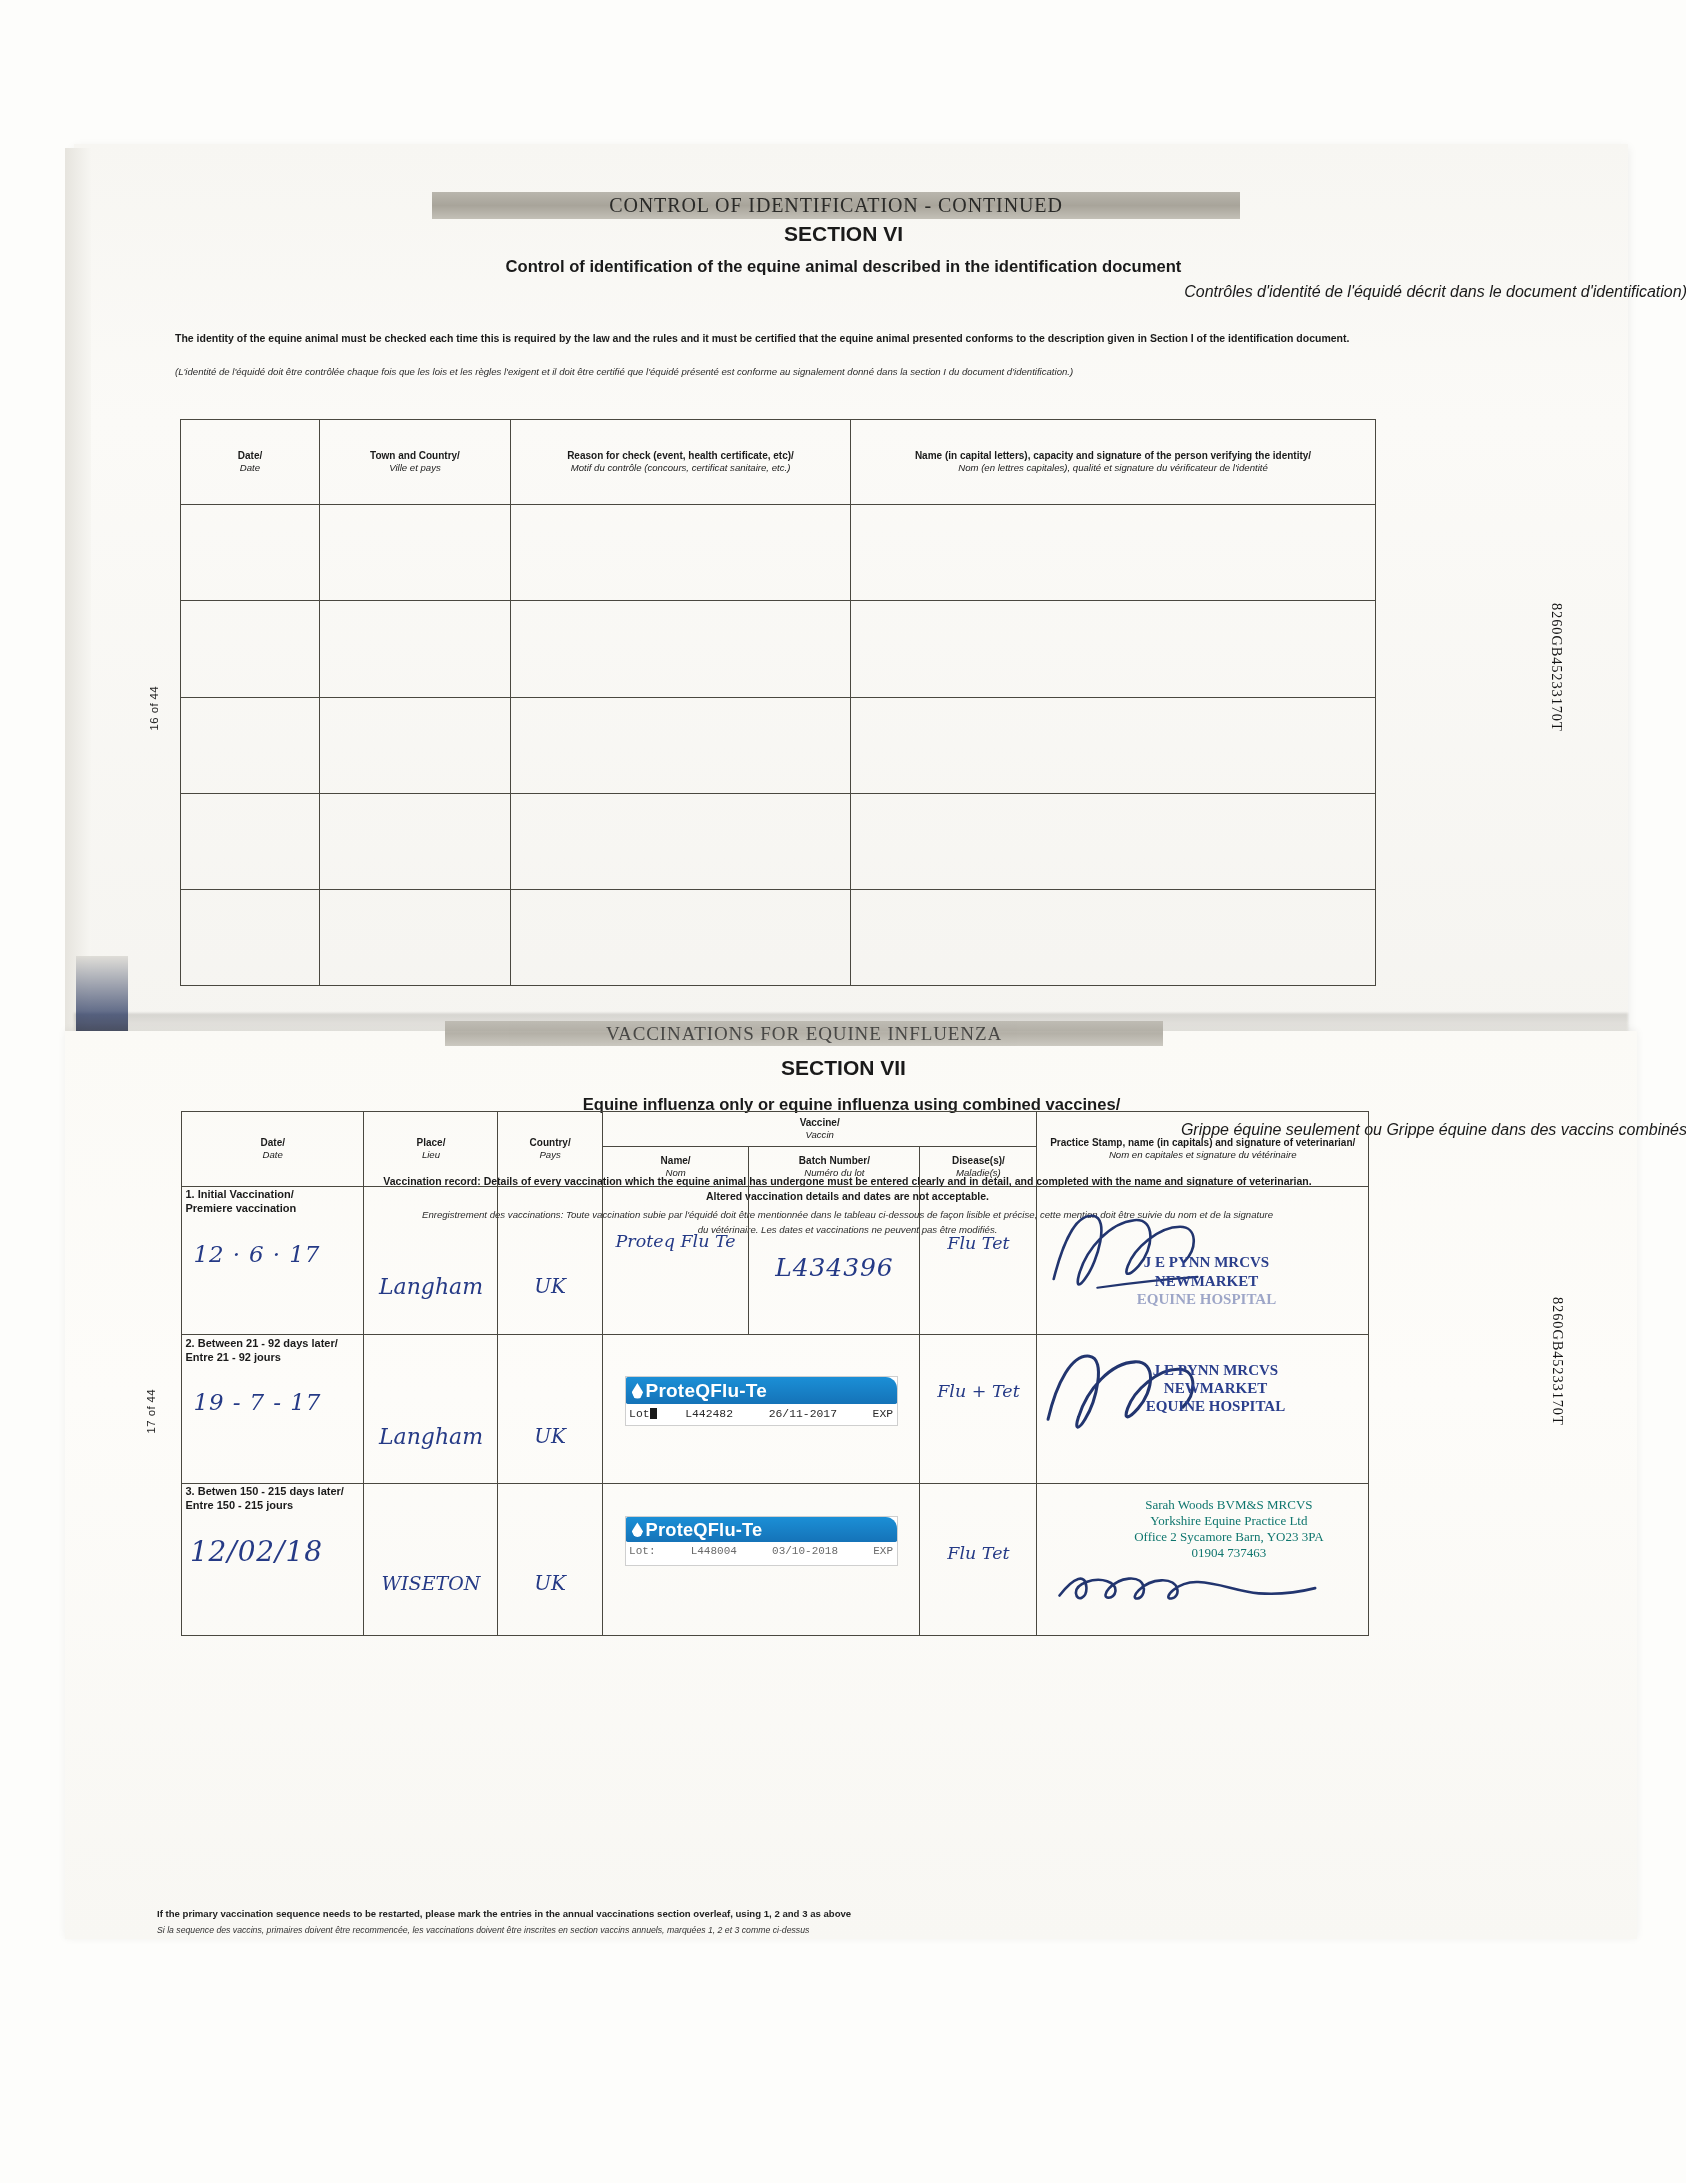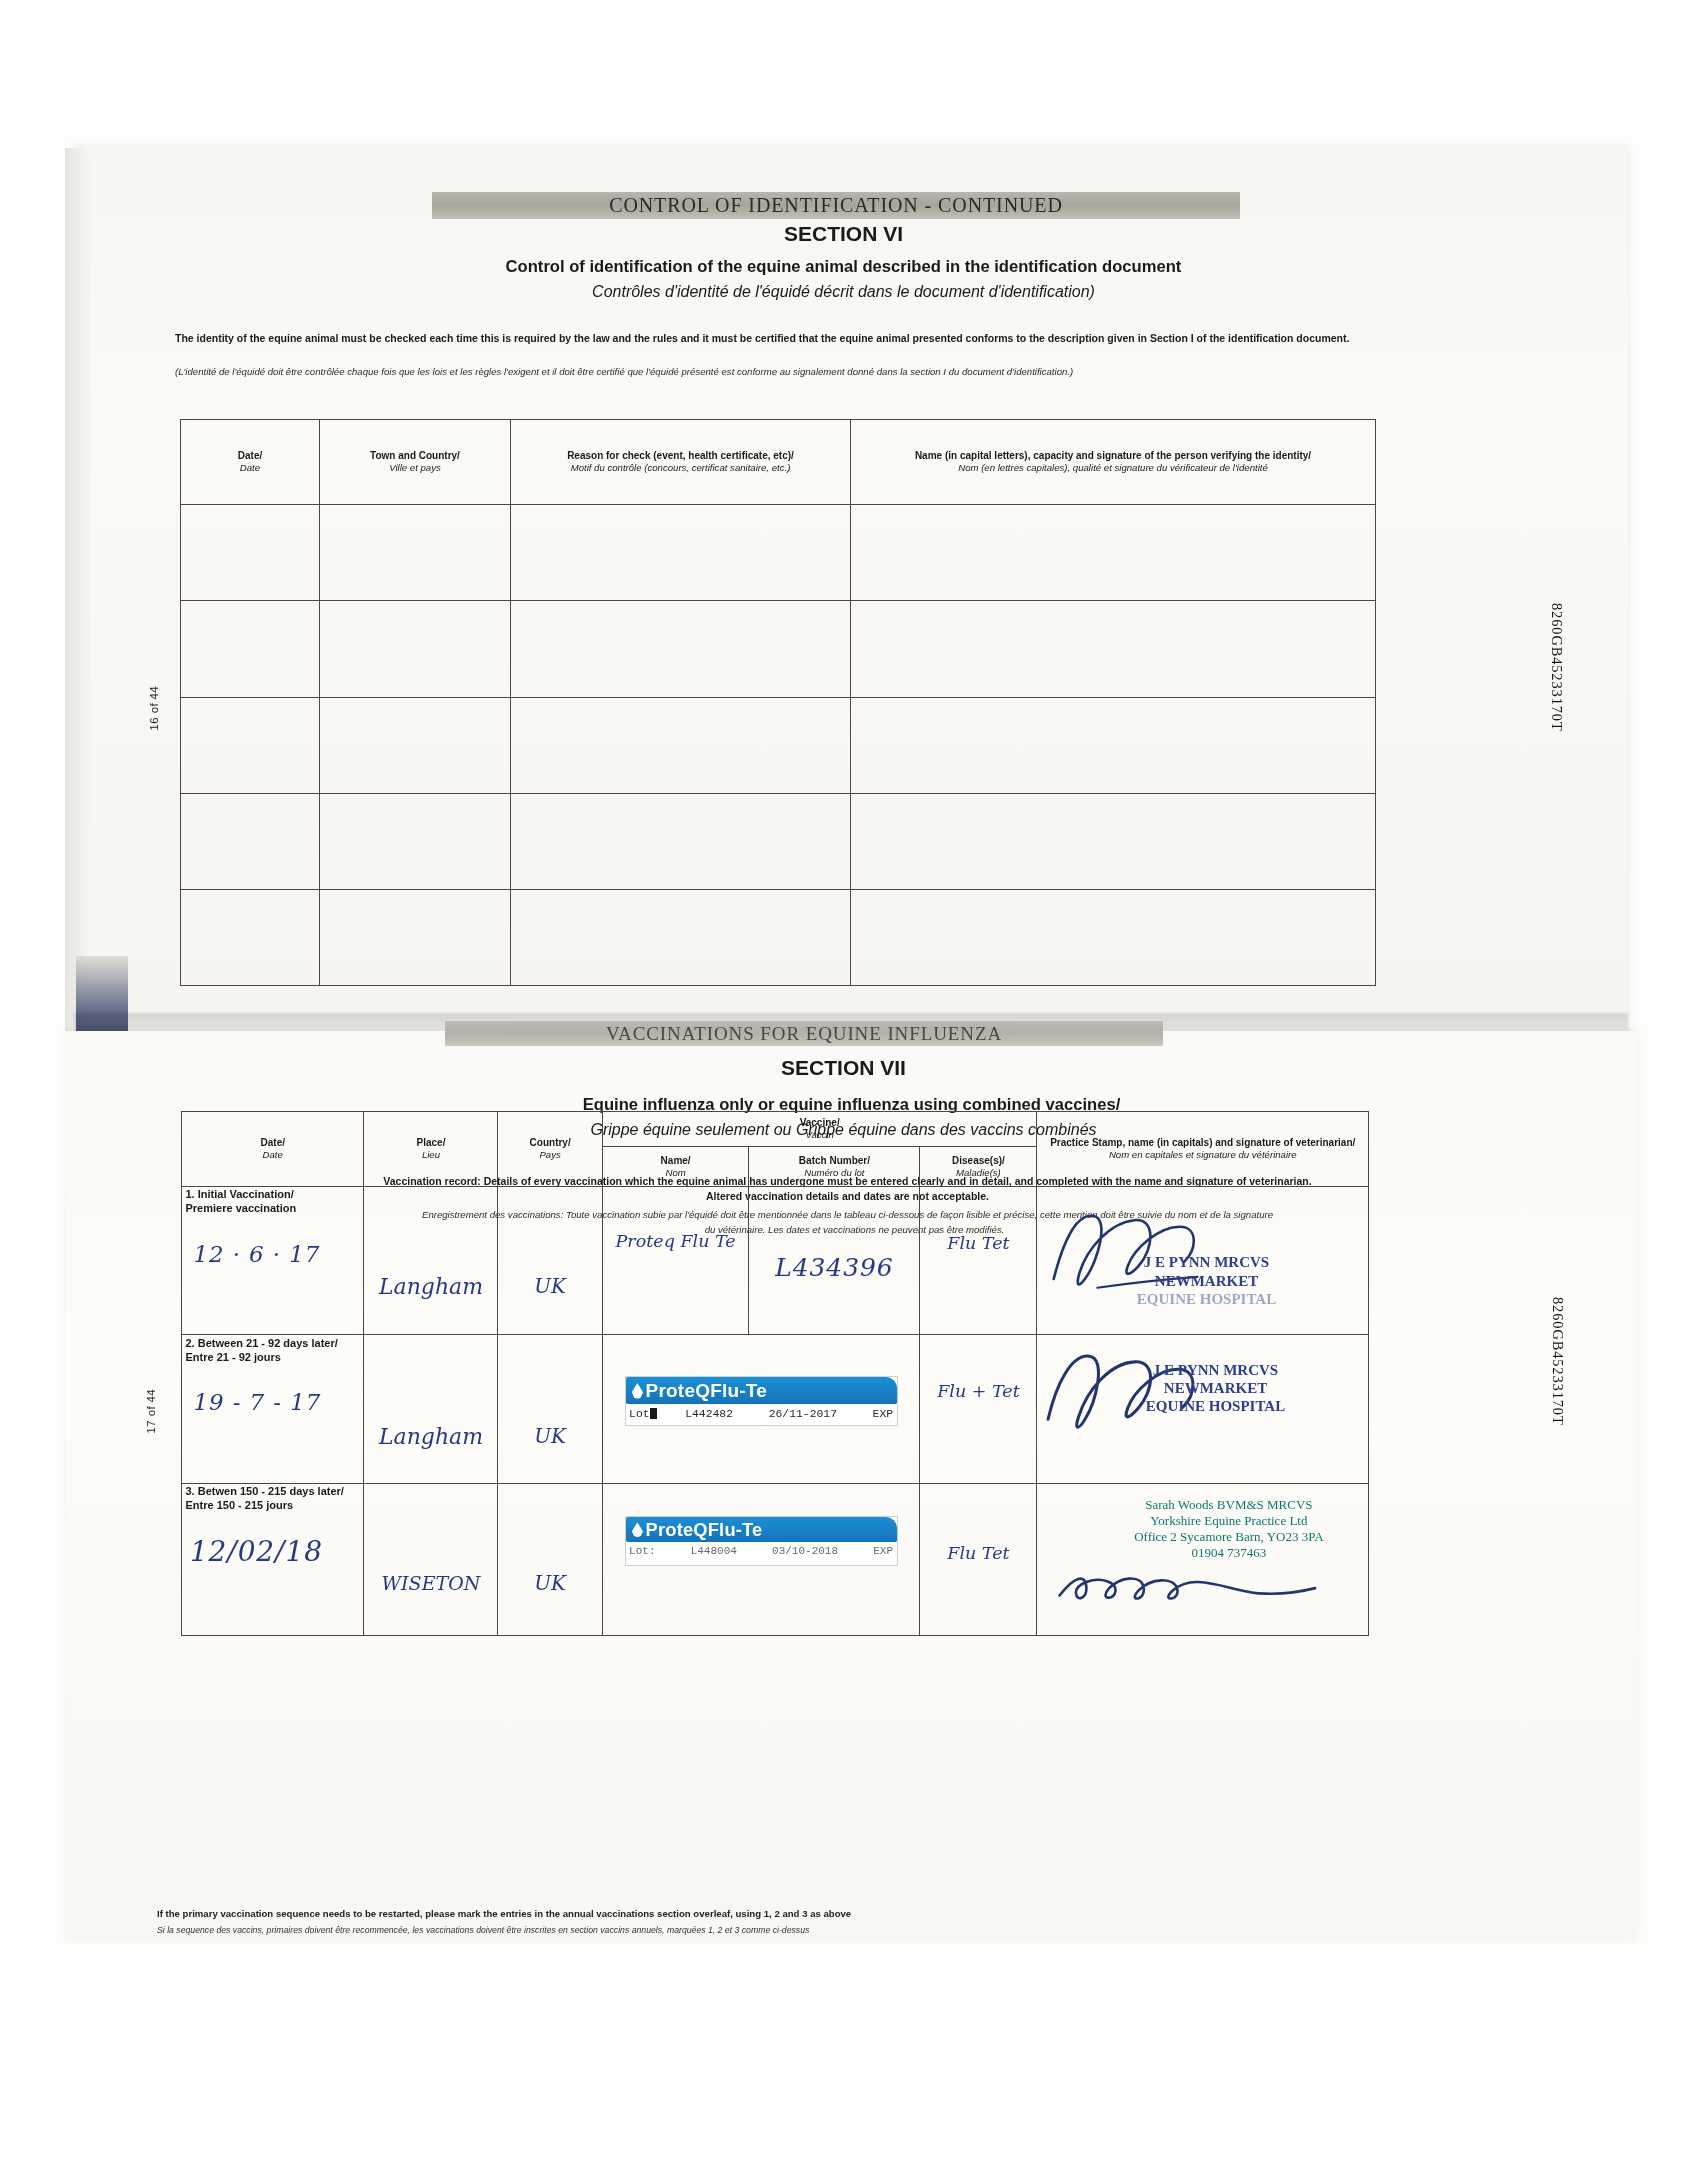--- a/index.html
+++ b/index.html
@@ -112,20 +112,21 @@
     font-size: 16.6px;
     font-weight: bold;
     width: 100%;
     left: 0;
   }
   .sec-sub-fr {
     font-size: 16px;
     font-style: italic;
     width: 100%;
     left: 0;
+    text-align: right;
   }
   .note-en {
     font-size: 10.5px;
     font-weight: bold;
     text-align: left;
     line-height: 1.32;
   }
   .note-fr {
     font-size: 9.6px;
     font-style: italic;
@@ -389,21 +390,21 @@
 
 <div class="banner banner-bottom">VACCINATIONS FOR EQUINE INFLUENZA</div>
 
 <div class="t sec-title" style="top:1056px;">SECTION VII</div>
 <div class="t sec-sub" style="top:1095px;padding-left:8px;">Equine influenza only or equine influenza using combined vaccines/</div>
 <div class="t sec-sub-fr" style="top:1121px;">Grippe équine seulement ou Grippe équine dans des vaccins combinés</div>
 
 <div class="note-en note-c" style="position:absolute;left:175px;top:1175px;width:1345px;">Vaccination record: Details of every vaccination which the equine animal has undergone must be entered clearly and in detail, and completed with the name and signature of veterinarian.</div>
 <div class="note-en note-c" style="position:absolute;left:175px;top:1190px;width:1345px;">Altered vaccination details and dates are not acceptable.</div>
 <div class="note-fr note-c" style="position:absolute;left:175px;top:1209px;width:1345px;">Enregistrement des vaccinations: Toute vaccination subie par l'équidé doit être mentionnée dans le tableau ci-dessous de façon lisible et précise; cette mention doit être suivie du nom et de la signature</div>
-<div class="note-fr note-c" style="position:absolute;left:182px;top:1224px;width:1345px;text-align:center;">du vétérinaire. Les dates et vaccinations ne peuvent pas être modifiés.</div>
+<div class="note-fr note-c" style="position:absolute;left:175px;top:1224px;width:1345px;text-align:center;">du vétérinaire. Les dates et vaccinations ne peuvent pas être modifiés.</div>
 
 <div class="page-num" style="left:145px;top:1389px;">17 of 44</div>
 <div class="ueln" style="left:1549px;top:1297px;">8260GB45233170T</div>
 
 <table id="vac-table">
   <tbody>
       <tr>
     <td class="tbl-head" rowspan="2" style="width:183px;height:65px;">
       <div>Date/</div>
       <div class="fr">Date</div>

